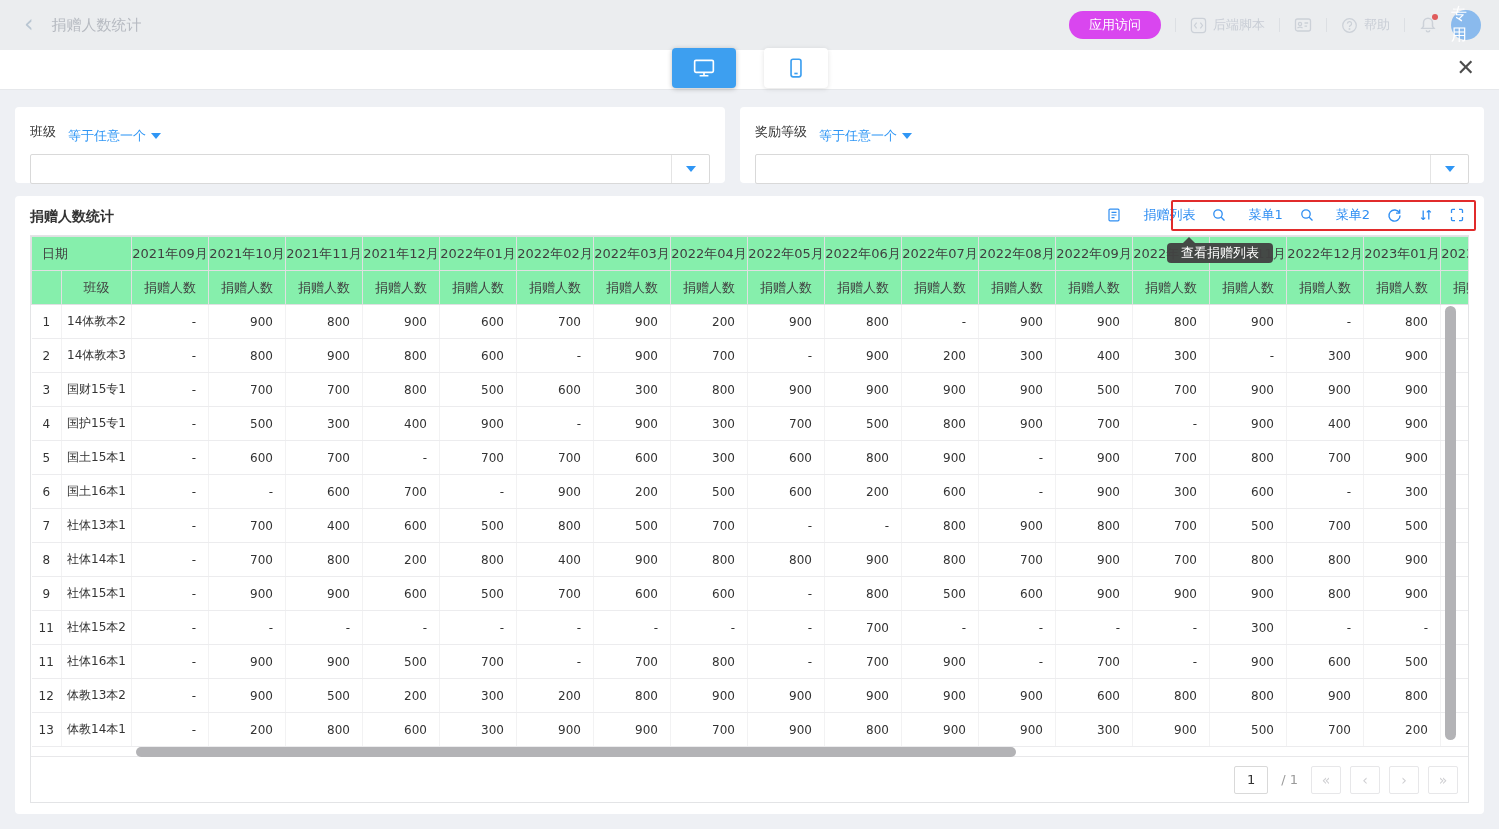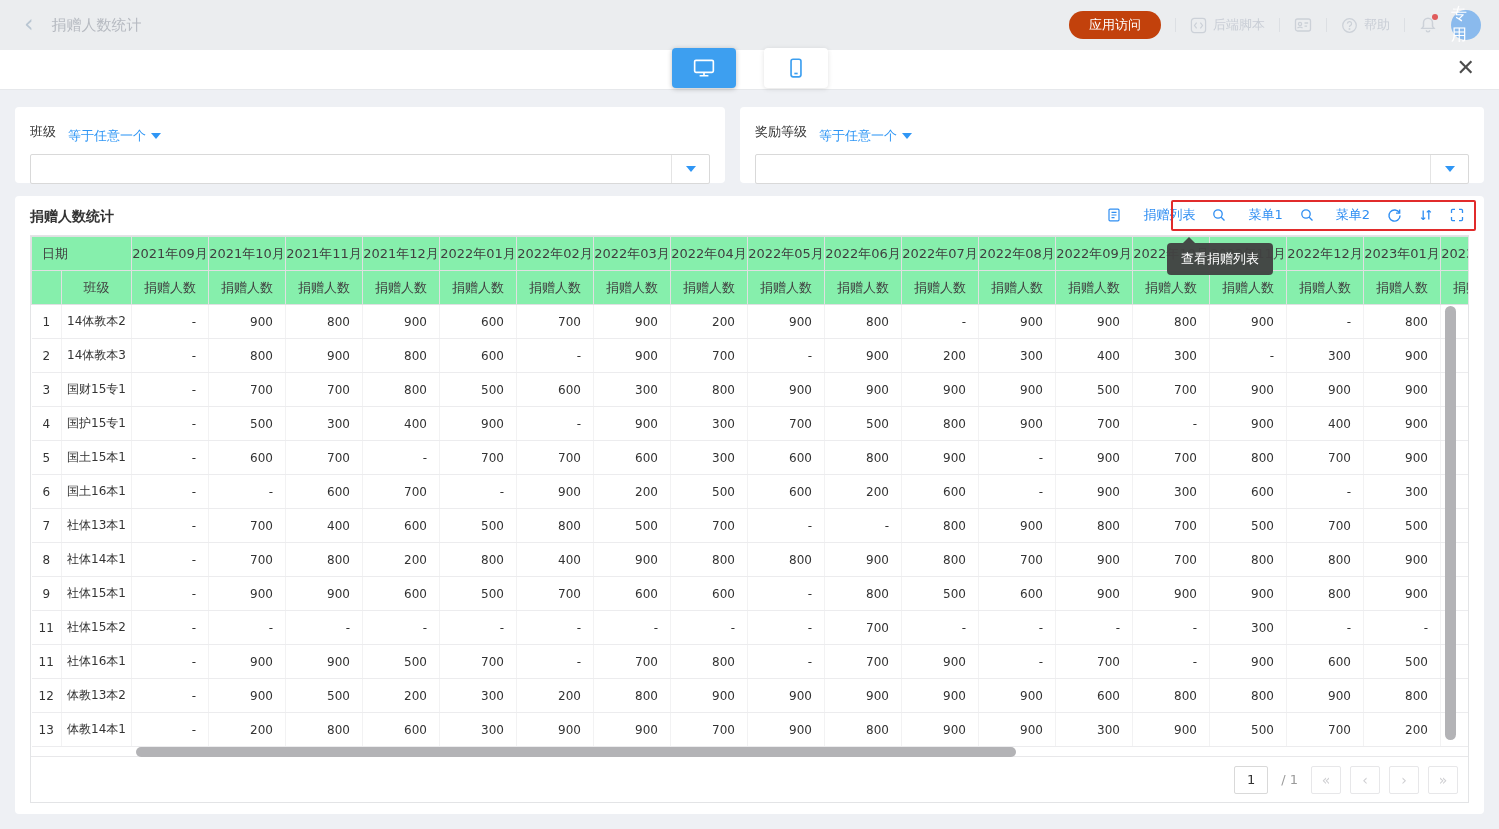--- a/index.html
+++ b/index.html
@@ -6,21 +6,21 @@
   html,body { width:1499px; height:829px; overflow:hidden; }
   body { font-family:"DejaVu Sans","Liberation Sans",sans-serif; background:#eef0f4; color:#333; }
   .page { position:relative; width:1499px; height:829px; }
 
   
   .topbar { position:absolute; left:0; top:0; width:100%; height:50px; background:#ebedef; }
   .topbar-left { position:absolute; left:24px; top:0; height:50px; display:flex; align-items:center; gap:18px; }
   .back-ico { font-size:24px; color:#b9c6d2; line-height:1; margin-top:-3px; }
   .tb-title { font-size:15px; color:#b6bac1; }
   .topbar-right { position:absolute; right:18px; top:0; height:50px; display:flex; align-items:center; gap:14px; }
-  .pill { height:28px; border-radius:14px; background:#c2410c; color:#fff; font-size:13px; display:flex; align-items:center; padding:0 20px; }
+  .pill { height:28px; border-radius:14px; background:#d946ef; color:#fff; font-size:13px; display:flex; align-items:center; padding:0 20px; }
   .tb-sep { width:1px; height:14px; background:#dcdfe3; }
   .tb-item { display:flex; align-items:center; gap:6px; color:#c9ced6; font-size:13px; }
   .tb-item svg { stroke:#ccd1d8; }
   .bell-wrap { position:relative; }
   .bell-dot { position:absolute; right:-1px; top:-2px; width:6px; height:6px; border-radius:50%; background:#e05c5c; }
   .avatar { width:30px; height:30px; border-radius:50%; background:#8abaed; color:#fff; font-size:16px; display:flex; align-items:center; justify-content:center; }
 
   
   .bar2 { position:absolute; left:0; top:50px; width:100%; height:40px; background:#fff; border-bottom:1px solid #e6e8eb; }
   .toggles { position:absolute; left:50%; top:48px; transform:translateX(-50%); display:flex; gap:28px; z-index:3; }
@@ -41,21 +41,21 @@
   .f-input { margin-top:9px; height:30px; border:1px solid #d9d9d9; border-radius:2px; position:relative; background:#fff; }
   .f-input .dd { position:absolute; right:0; top:0; width:38px; height:100%; border-left:1px solid #e4e4e4; display:flex; align-items:center; justify-content:center; cursor:pointer; }
 
   
   .pivot { position:absolute; left:15px; top:196px; width:1469px; height:618px; background:#fff; border-radius:4px; }
   .pv-title { position:absolute; left:15px; top:12px; font-size:14px; font-weight:bold; color:#333; }
   .pv-actions { position:absolute; right:20px; top:10px; display:flex; align-items:center; gap:17px; color:#2f8ef2; font-size:13px; z-index:2; }
   .pv-act { display:flex; align-items:center; gap:22px; cursor:pointer; white-space:nowrap; }
   .pv-act svg { stroke:#2f8ef2; }
   .red-rect { position:absolute; left:1156px; top:4px; width:305px; height:31px; border:2px solid #e12b2b; border-radius:2px; z-index:4; pointer-events:none; }
-  .tooltip { position:absolute; left:1152px; top:47px; background:rgba(66,66,66,.96); color:#fff; font-size:13px; padding:7px 14px; border-radius:4px; z-index:10; white-space:nowrap; }
+  .tooltip { position:absolute; left:1152px; top:47px; background:rgba(66,66,66,.96); color:#fff; font-size:13px; padding:1px 14px; border-radius:4px; z-index:10; white-space:nowrap; }
   .tooltip::before { content:""; position:absolute; top:-6px; left:16px; border-left:6px solid transparent; border-right:6px solid transparent; border-bottom:6px solid rgba(66,66,66,.96); }
 
   
   .grid-wrap { position:absolute; left:15px; top:39px; width:1439px; height:568px; border:1px solid #e3e4e6; overflow:hidden; background:#fff; }
   table.pv { border-collapse:collapse; table-layout:fixed; width:1486px; }
   table.pv th { height:34px; background:#86efac; border:1px solid #e0e0e2; font-weight:normal; font-size:13px; color:#404040; text-align:center; overflow:hidden; white-space:nowrap; }
   table.pv th.date-h { text-align:left; padding-left:10px; }
   table.pv td { height:34px; font-size:12px; color:#333; background:#fff; border-bottom:1px solid #ececee; border-right:1px solid #f2f2f3; overflow:hidden; white-space:nowrap; }
   table.pv td.num { text-align:right; padding-right:12px; }
   table.pv td.idx, table.pv td.cls { text-align:center; }

